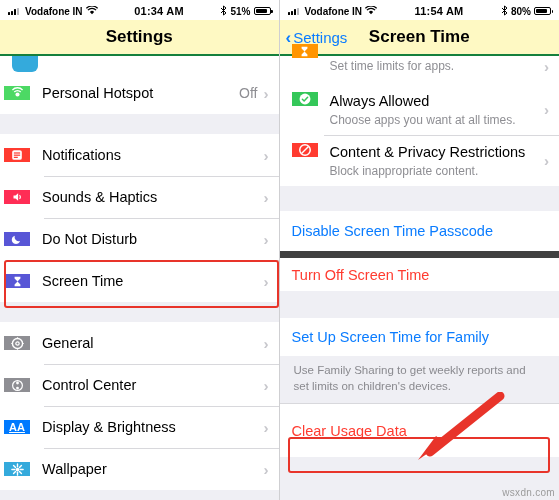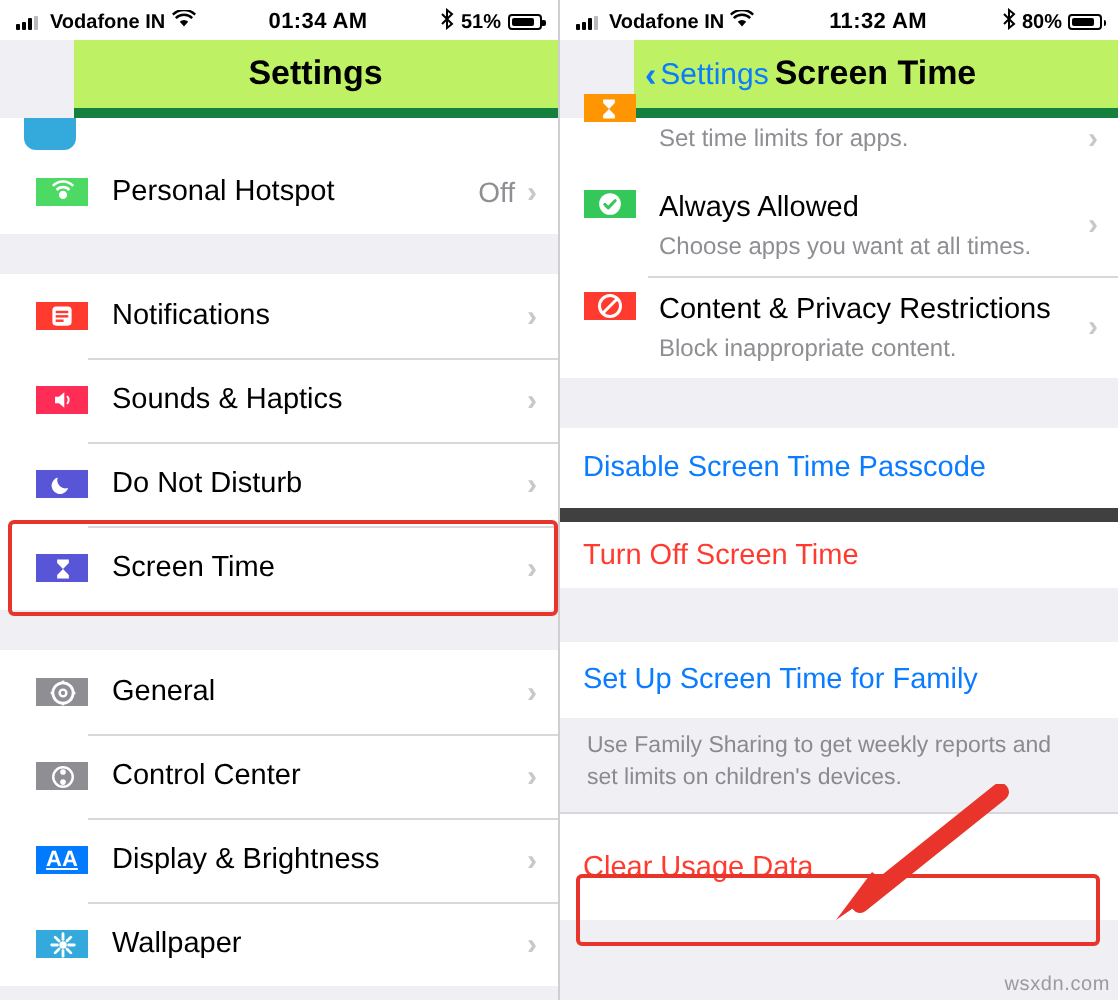--- a/index.html
+++ b/index.html
@@ -30,39 +30,39 @@
   .carrier{font-size:10px;font-weight:bold;}
   .wifi{font-size:11px;line-height:1;}
   .bt{font-size:11px;line-height:1;}
   .battlevel{font-size:10px;font-weight:bold;}
   .batt{display:inline-block;width:17px;height:8.5px;border:1px solid #000;border-radius:2px;position:relative;box-sizing:border-box;}
   .batt::after{content:"";position:absolute;right:-3px;top:2.5px;width:1.5px;height:3px;background:#000;border-radius:0 1px 1px 0;}
   .batt span{position:absolute;left:1px;top:1px;bottom:1px;background:#000;border-radius:1px;display:block;}
 
   
   .navbar{
-    height:34px;background:#bef264;border-bottom:5px solid #15803d;
-    display:flex;align-items:center;position:relative;margin-left:37px;
+    height:34px;background:#fef9c3;border-bottom:2px solid #15803d;
+    display:flex;align-items:center;position:relative;
   }
   .nav-title{
     position:absolute;left:0;right:0;text-align:center;
     font-size:17px;font-weight:bold;color:#000;
   }
   .nav-back{
     display:flex;align-items:center;gap:2px;color:#0a7cff;font-size:15px;
     padding-left:6px;z-index:2;
   }
   .chev-left{font-size:17px;line-height:1;font-weight:bold;}
 
   
   .list{background:#ffffff;}
   .gap{background:#efeff4;}
   .row{
     display:flex;align-items:center;height:42px;background:#fff;
-    padding-left:18px;box-sizing:border-box;position:relative;
+    padding-left:4px;box-sizing:border-box;position:relative;
   }
   .row + .row::before{
     content:"";position:absolute;left:44px;right:0;top:0;height:1px;background:#d8d8dc;
   }
   .icon{
     width:26px;height:14px;border-radius:0;flex:0 0 26px;
     display:flex;align-items:center;justify-content:center;
     color:#fff;font-size:14px;line-height:1;margin-right:12px;text-decoration:underline;
   }
   .label{flex:1;font-size:14.5px;color:#000;}
@@ -283,21 +283,21 @@
           </span>
         <span class="carrier">Vodafone IN</span>
         <span class="wifi">
           <svg width="12" height="9" viewBox="0 0 12 9">
               <path d="M6 8.2 L3.9 5.9 a3 3 0 0 1 4.2 0 Z" fill="#000"></path>
               <path d="M1.9 4.1 a5.8 5.8 0 0 1 8.2 0" stroke="#000" stroke-width="1.2" fill="none"></path>
               <path d="M0.4 2.3 a8 8 0 0 1 11.2 0" stroke="#000" stroke-width="1.2" fill="none"></path>
             </svg>
         </span>
       </div>
-      <div class="sb-center">11:32 AM</div>
+      <div class="sb-center">11:54 AM</div>
       <div class="sb-right">
         <span class="bt">
           <svg width="7" height="11" viewBox="0 0 7 11">
               <path d="M1 3 L6 8 L3.5 10 L3.5 1 L6 3 L1 8" stroke="#000" stroke-width="1" fill="none"></path>
             </svg>
         </span>
         <span class="battlevel">80%</span>
         <span class="batt">
             <span style="width:11.2px;"></span>
           </span>

